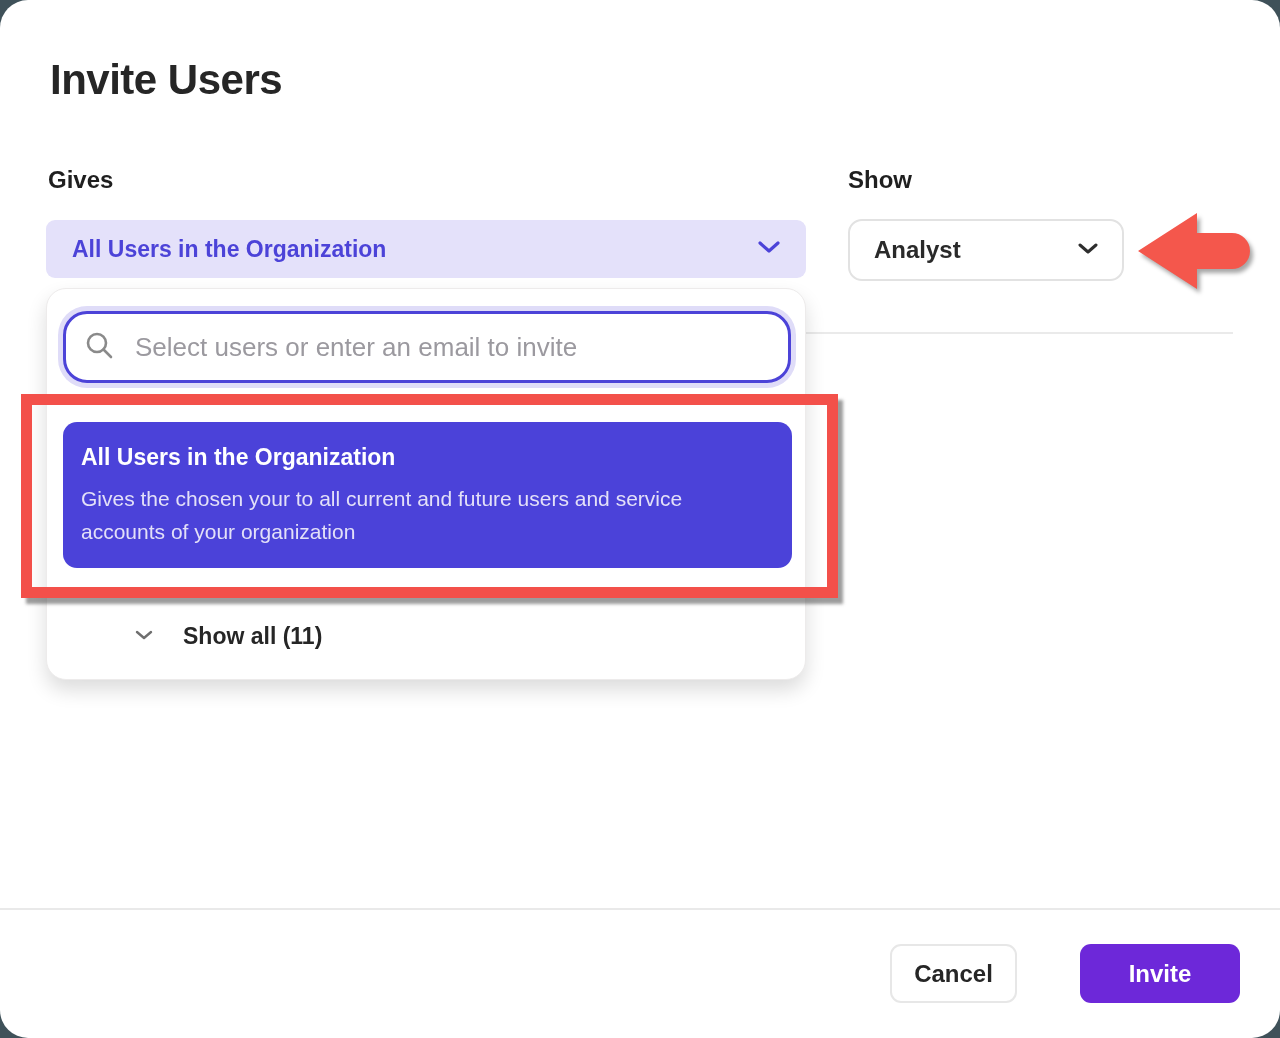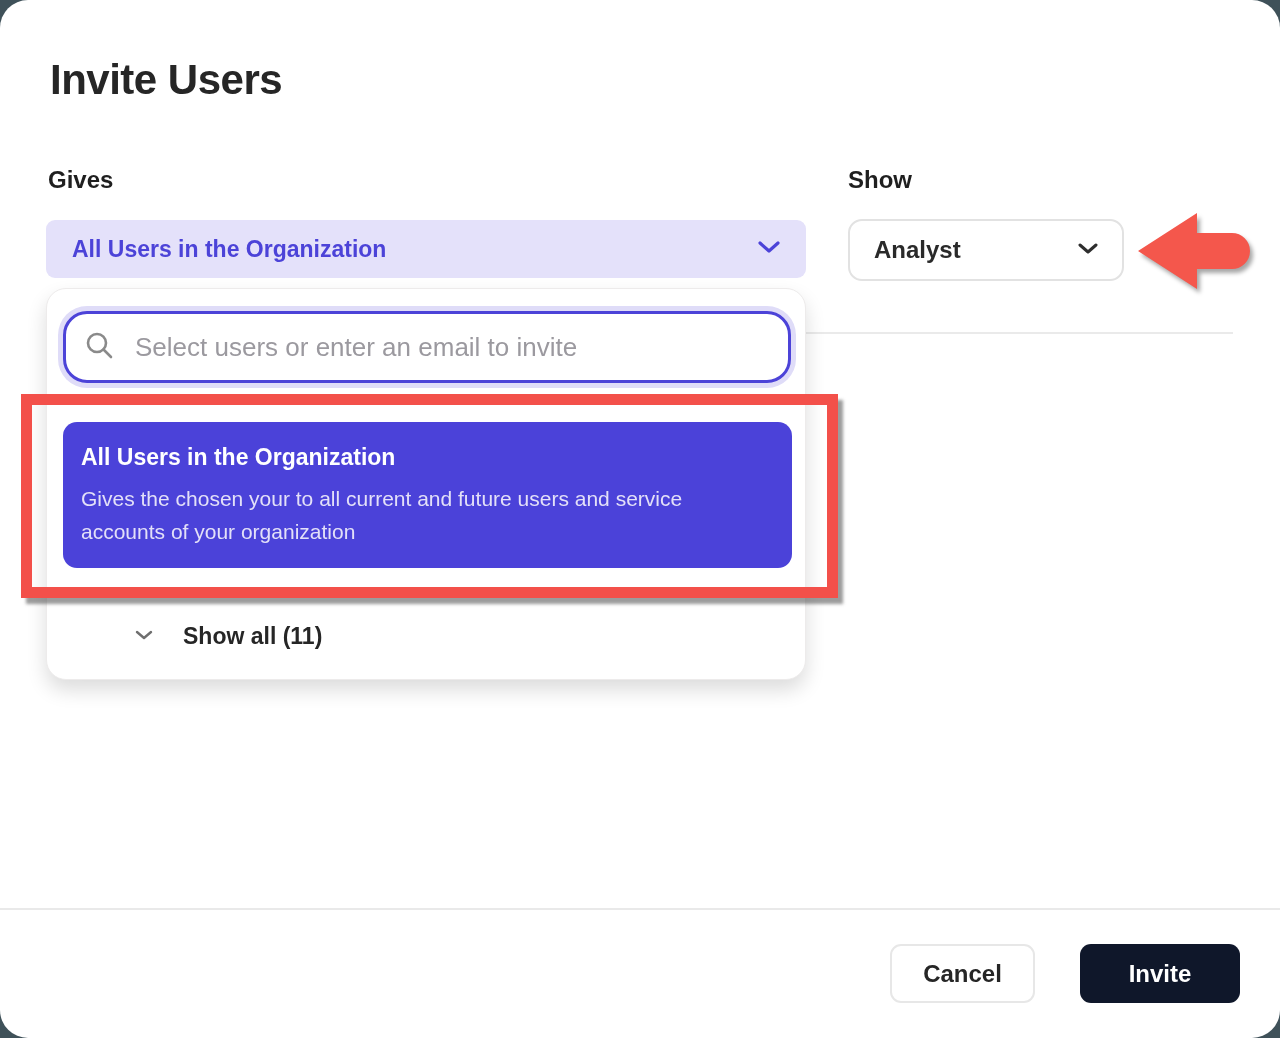--- a/index.html
+++ b/index.html
@@ -179,29 +179,29 @@
     top: 944px;
     height: 59px;
     border-radius: 11px;
     font-family: "Liberation Sans", sans-serif;
     font-size: 24px;
     font-weight: 600;
     cursor: pointer;
   }
   .cancel-btn {
     left: 890px;
-    width: 145px;
+    width: 127px;
     background: #FFFFFF;
     border: 2px solid #E7E7E7;
     color: #262626;
   }
   .invite-btn {
     left: 1080px;
     width: 160px;
-    background: #0f172a;
+    background: #6d28d9;
     border: none;
     color: #FFFFFF;
   }
   .chev { flex: none; }
 </style>
 </head>
 <body>
 
 <div class="modal">
 

